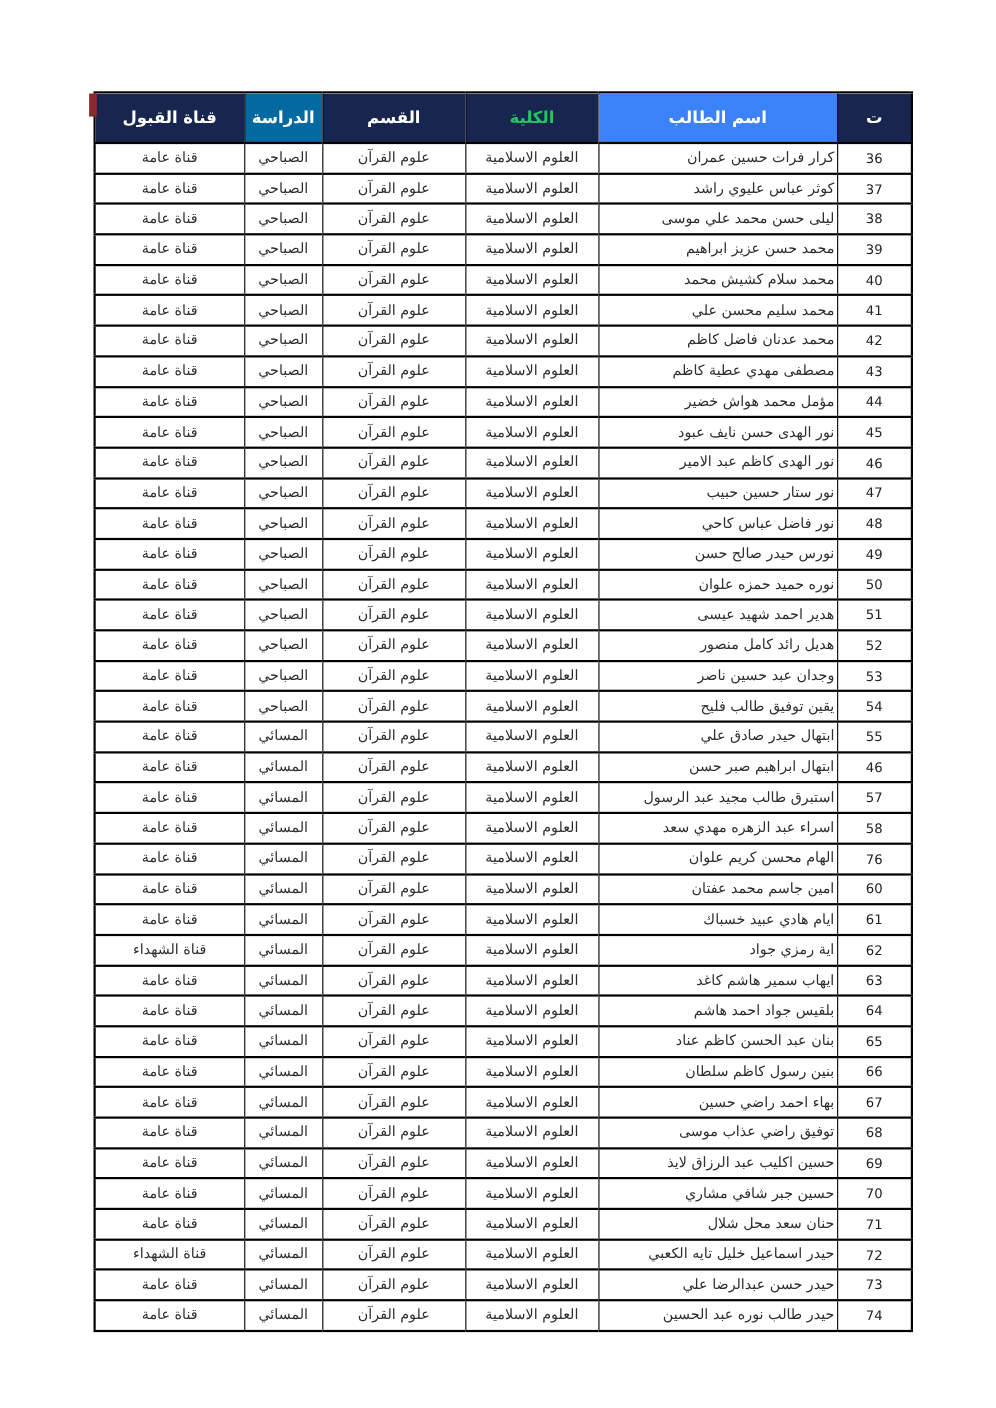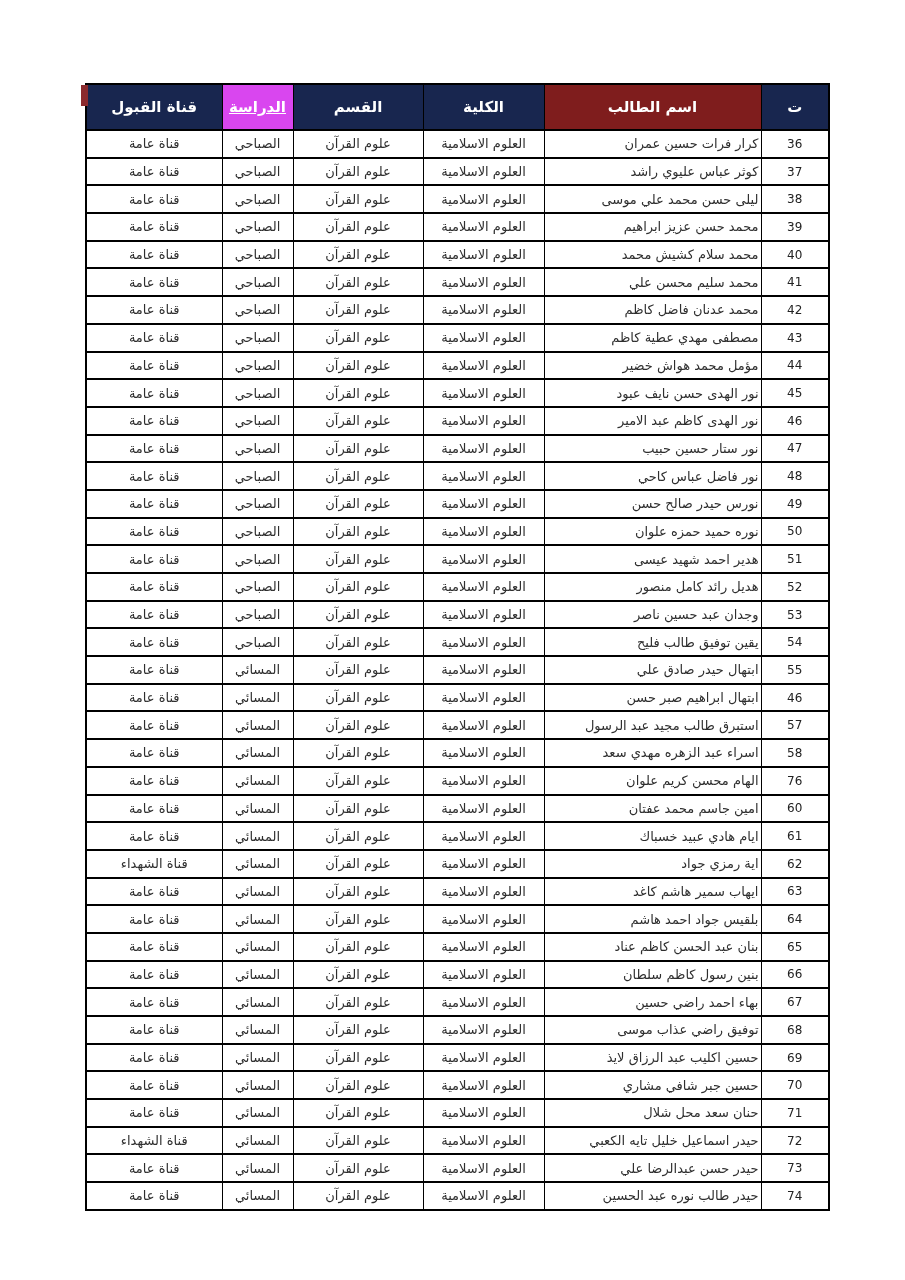--- a/index.html
+++ b/index.html
@@ -32,24 +32,24 @@
         <col class="c-num">
         <col class="c-name">
         <col class="c-college">
         <col class="c-dept">
         <col class="c-study">
         <col class="c-channel">
       </colgroup>
       <thead>
         <tr>
           <th style="background: rgb(24, 38, 79); color: rgb(255, 255, 255);">ت</th>
-          <th style="background: #7f1d1d; color: rgb(255, 255, 255);">اسم الطالب</th>
-          <th style="background: rgb(24, 38, 79); color: #ffffff;">الكلية</th>
+          <th style="background: #3b82f6; color: rgb(255, 255, 255);">اسم الطالب</th>
+          <th style="background: rgb(24, 38, 79); color: #22c55e;">الكلية</th>
           <th style="background: rgb(24, 38, 79); color: rgb(255, 255, 255); margin-top: 12px;">القسم</th>
-          <th style="background: #d946ef; color: rgb(255, 255, 255); text-decoration: underline;">الدراسة</th>
+          <th style="background: #0369a1; color: rgb(255, 255, 255);">الدراسة</th>
           <th style="background: rgb(24, 38, 79); color: rgb(255, 255, 255);">قناة القبول</th>
         </tr>
       </thead>
       <tbody id="rows">
           <tr>
     <td class="c-num">36</td>
     <td class="c-name">كرار فرات حسين عمران</td>
     <td class="c-college">العلوم الاسلامية</td>
     <td class="c-dept">علوم القرآن</td>
     <td class="c-study">الصباحي</td>

